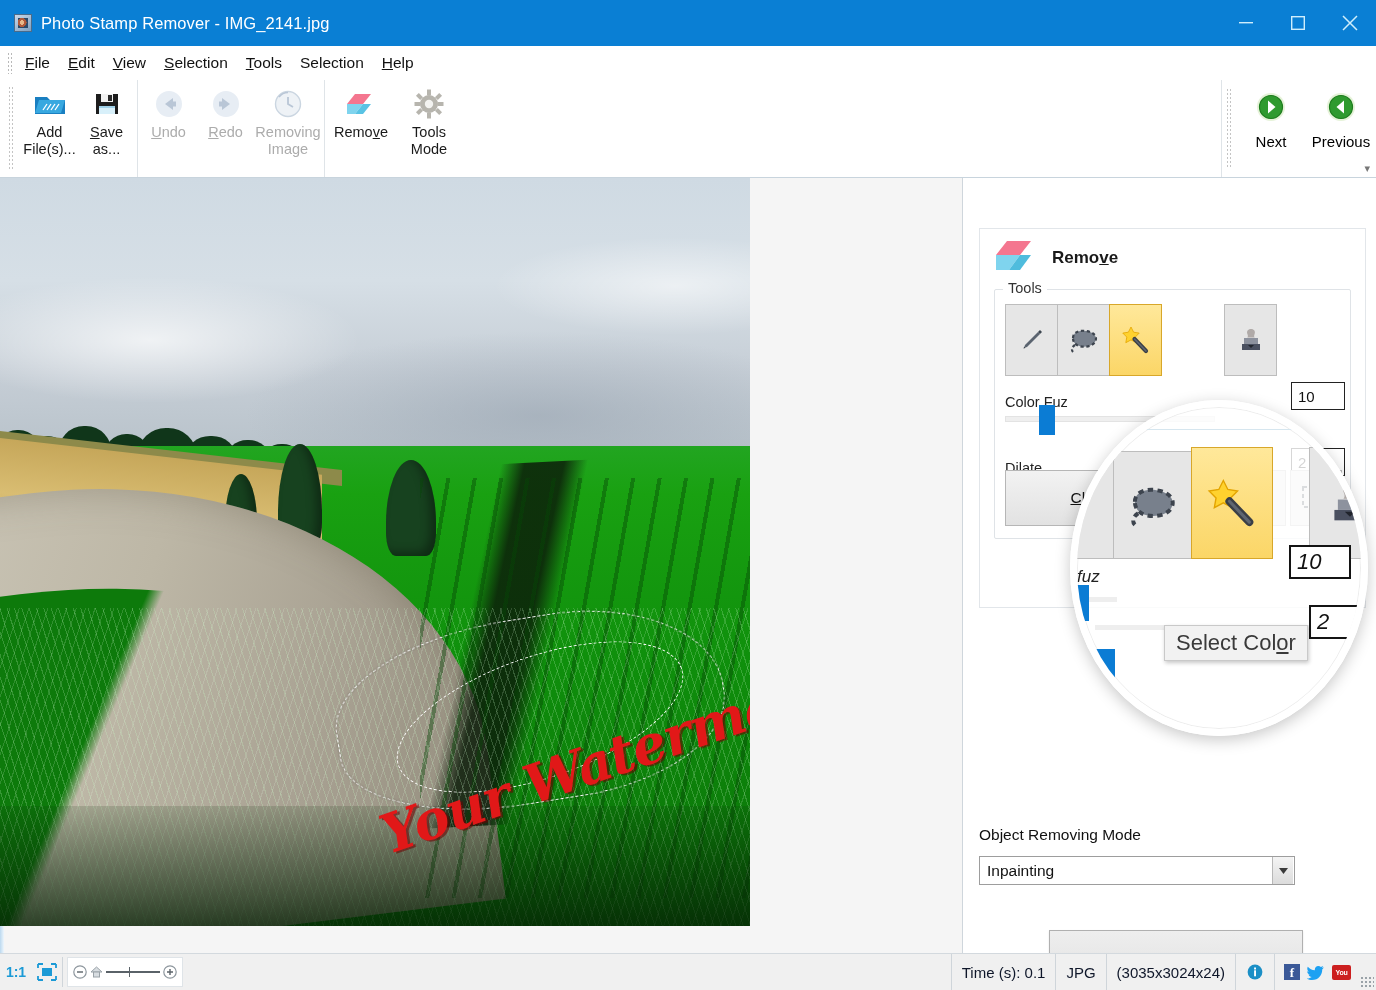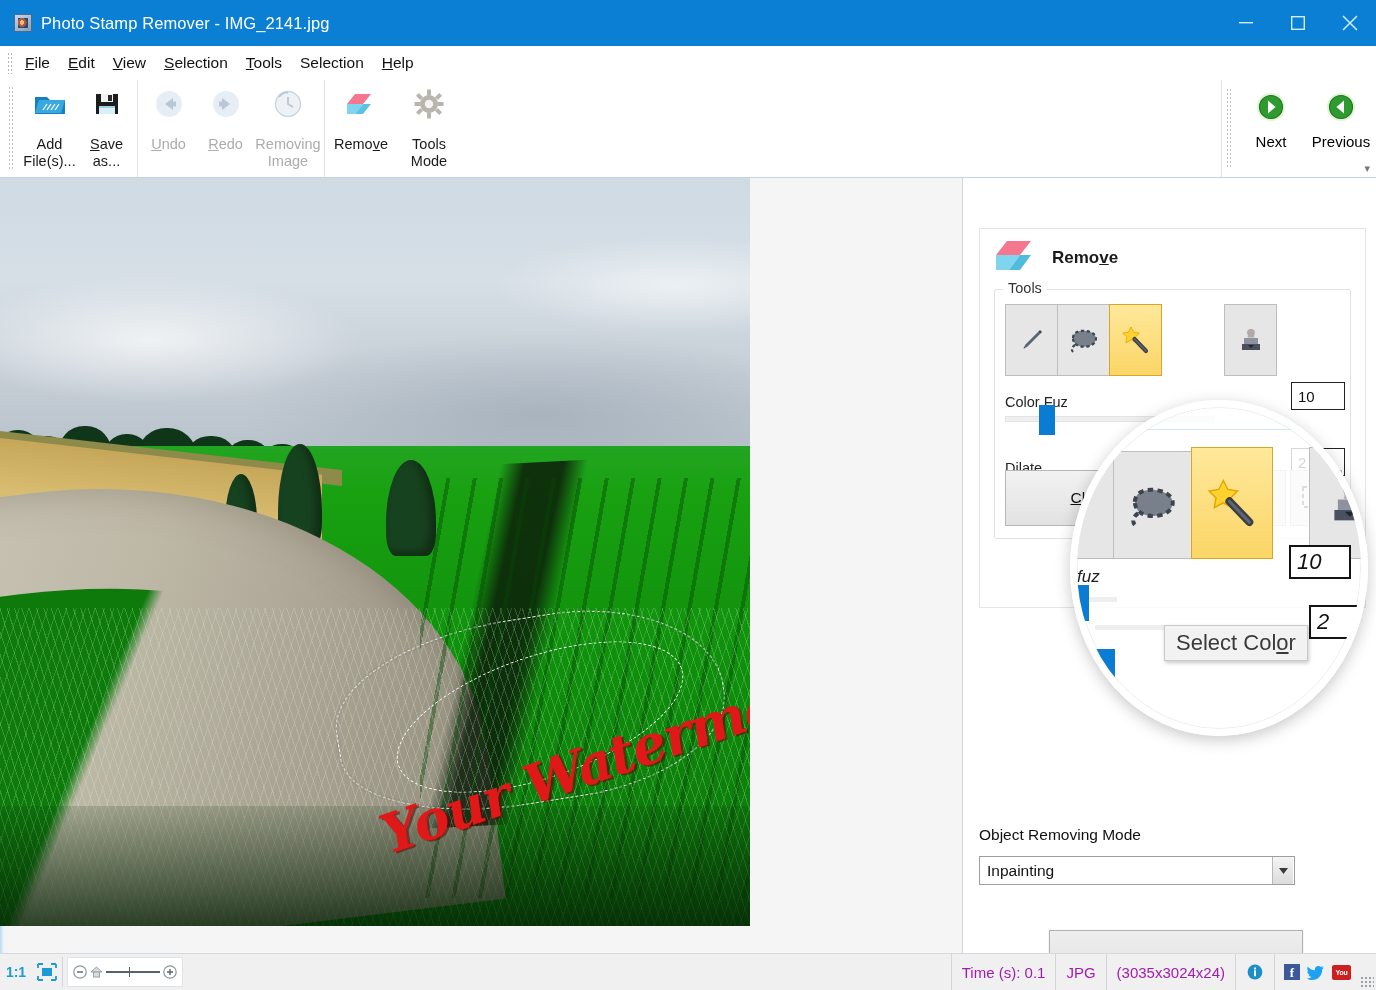--- a/index.html
+++ b/index.html
@@ -59,21 +59,21 @@
   .rgroup { display:flex; align-items:stretch; padding:0 2px; }
   .rgroup.bordered { border-left:1px solid #dfe4e8; border-right:1px solid #dfe4e8; }
   .rbtn {
     width:57px; display:flex; flex-direction:column; align-items:center;
     justify-content:flex-start; padding-top:6px; cursor:default;
   }
   .rbtn.wide { width:68px; }
   .rbtn .ricon { height:36px; display:flex; align-items:center; justify-content:center; }
   .rbtn .rlabel {
     font-size:14.5px; line-height:16.5px; color:#1a1a1a; text-align:center;
-    margin-top:14px; width:100%;
+    margin-top:2px; width:100%;
   }
   .rbtn.disabled .rlabel { color:#acacac; }
   #nav-group {
     position:absolute; right:0; top:0; bottom:0;
     display:flex; align-items:stretch; border-left:1px solid #dfe4e8;
     padding-left:2px;
   }
   #nav-grip {
     width:6px; margin:8px 4px 8px 2px;
     background-image:radial-gradient(#c4c4c4 1px, transparent 1px);
@@ -329,21 +329,21 @@
     font-size:14px; font-weight:bold; color:#1b9ad6;
   }
   #sb-fit { width:30px; display:flex; align-items:center; justify-content:center; }
   .sb-div { width:1px; background:#cfd5da; margin:3px 0; }
   #sb-zoom {
     width:116px; background:#fff; border:1px solid #dfe4e8; margin:3px 4px;
     display:flex; align-items:center; padding:0 5px; gap:3px;
   }
   #sb-spacer { flex:1; }
   .sb-cell {
-    display:flex; align-items:center; padding:16px 10px; font-size:15px; color:#a21caf;
+    display:flex; align-items:center; padding:16px 10px; font-size:15px; color:#0f172a;
     border-left:1px solid #cfd5da;
   }
   #sb-social { display:flex; align-items:center; gap:7px; padding:0 9px; border-left:1px solid #cfd5da; }
   #sb-info { display:flex; align-items:center; padding:0 11px; border-left:1px solid #cfd5da; }
   #sb-resize {
     width:14px; align-self:flex-end; margin:0 2px 2px 0; height:12px;
     background-image:radial-gradient(#9aa2a8 1px, transparent 1px);
     background-size:4px 4px;
   }
   .fb { width:16px; height:16px; background:#3b5998; color:#fff; font-size:13px;

